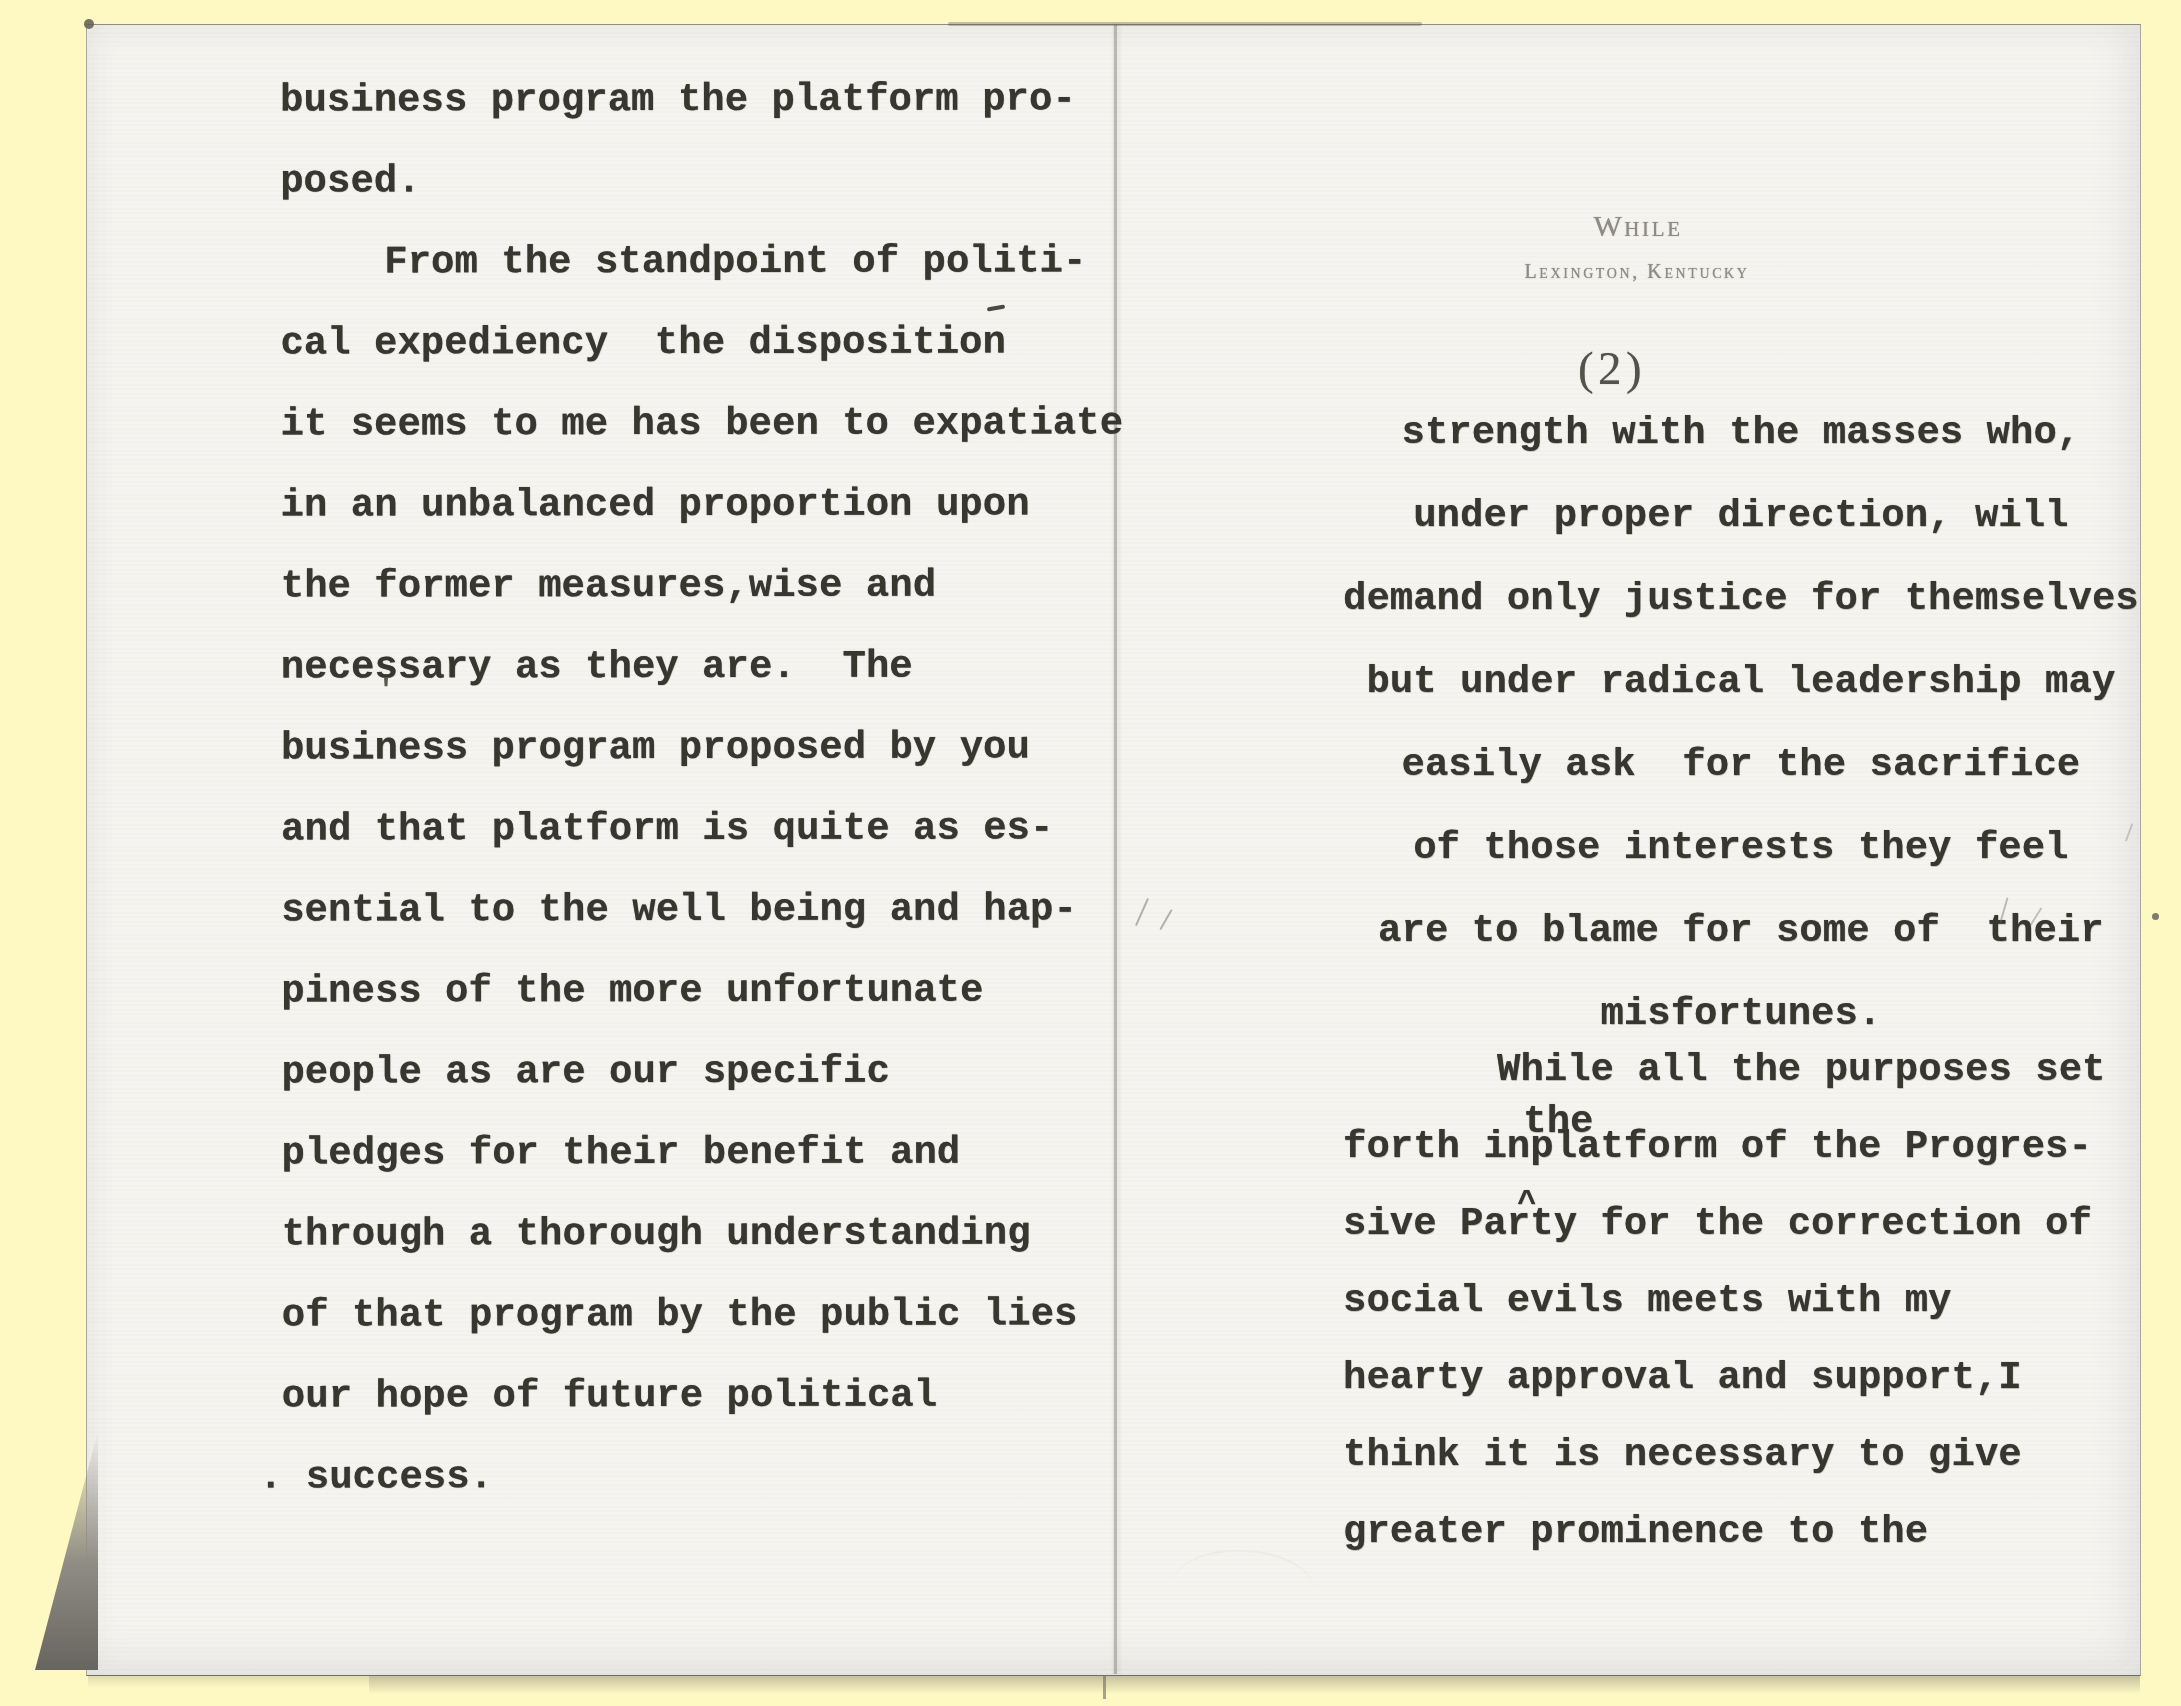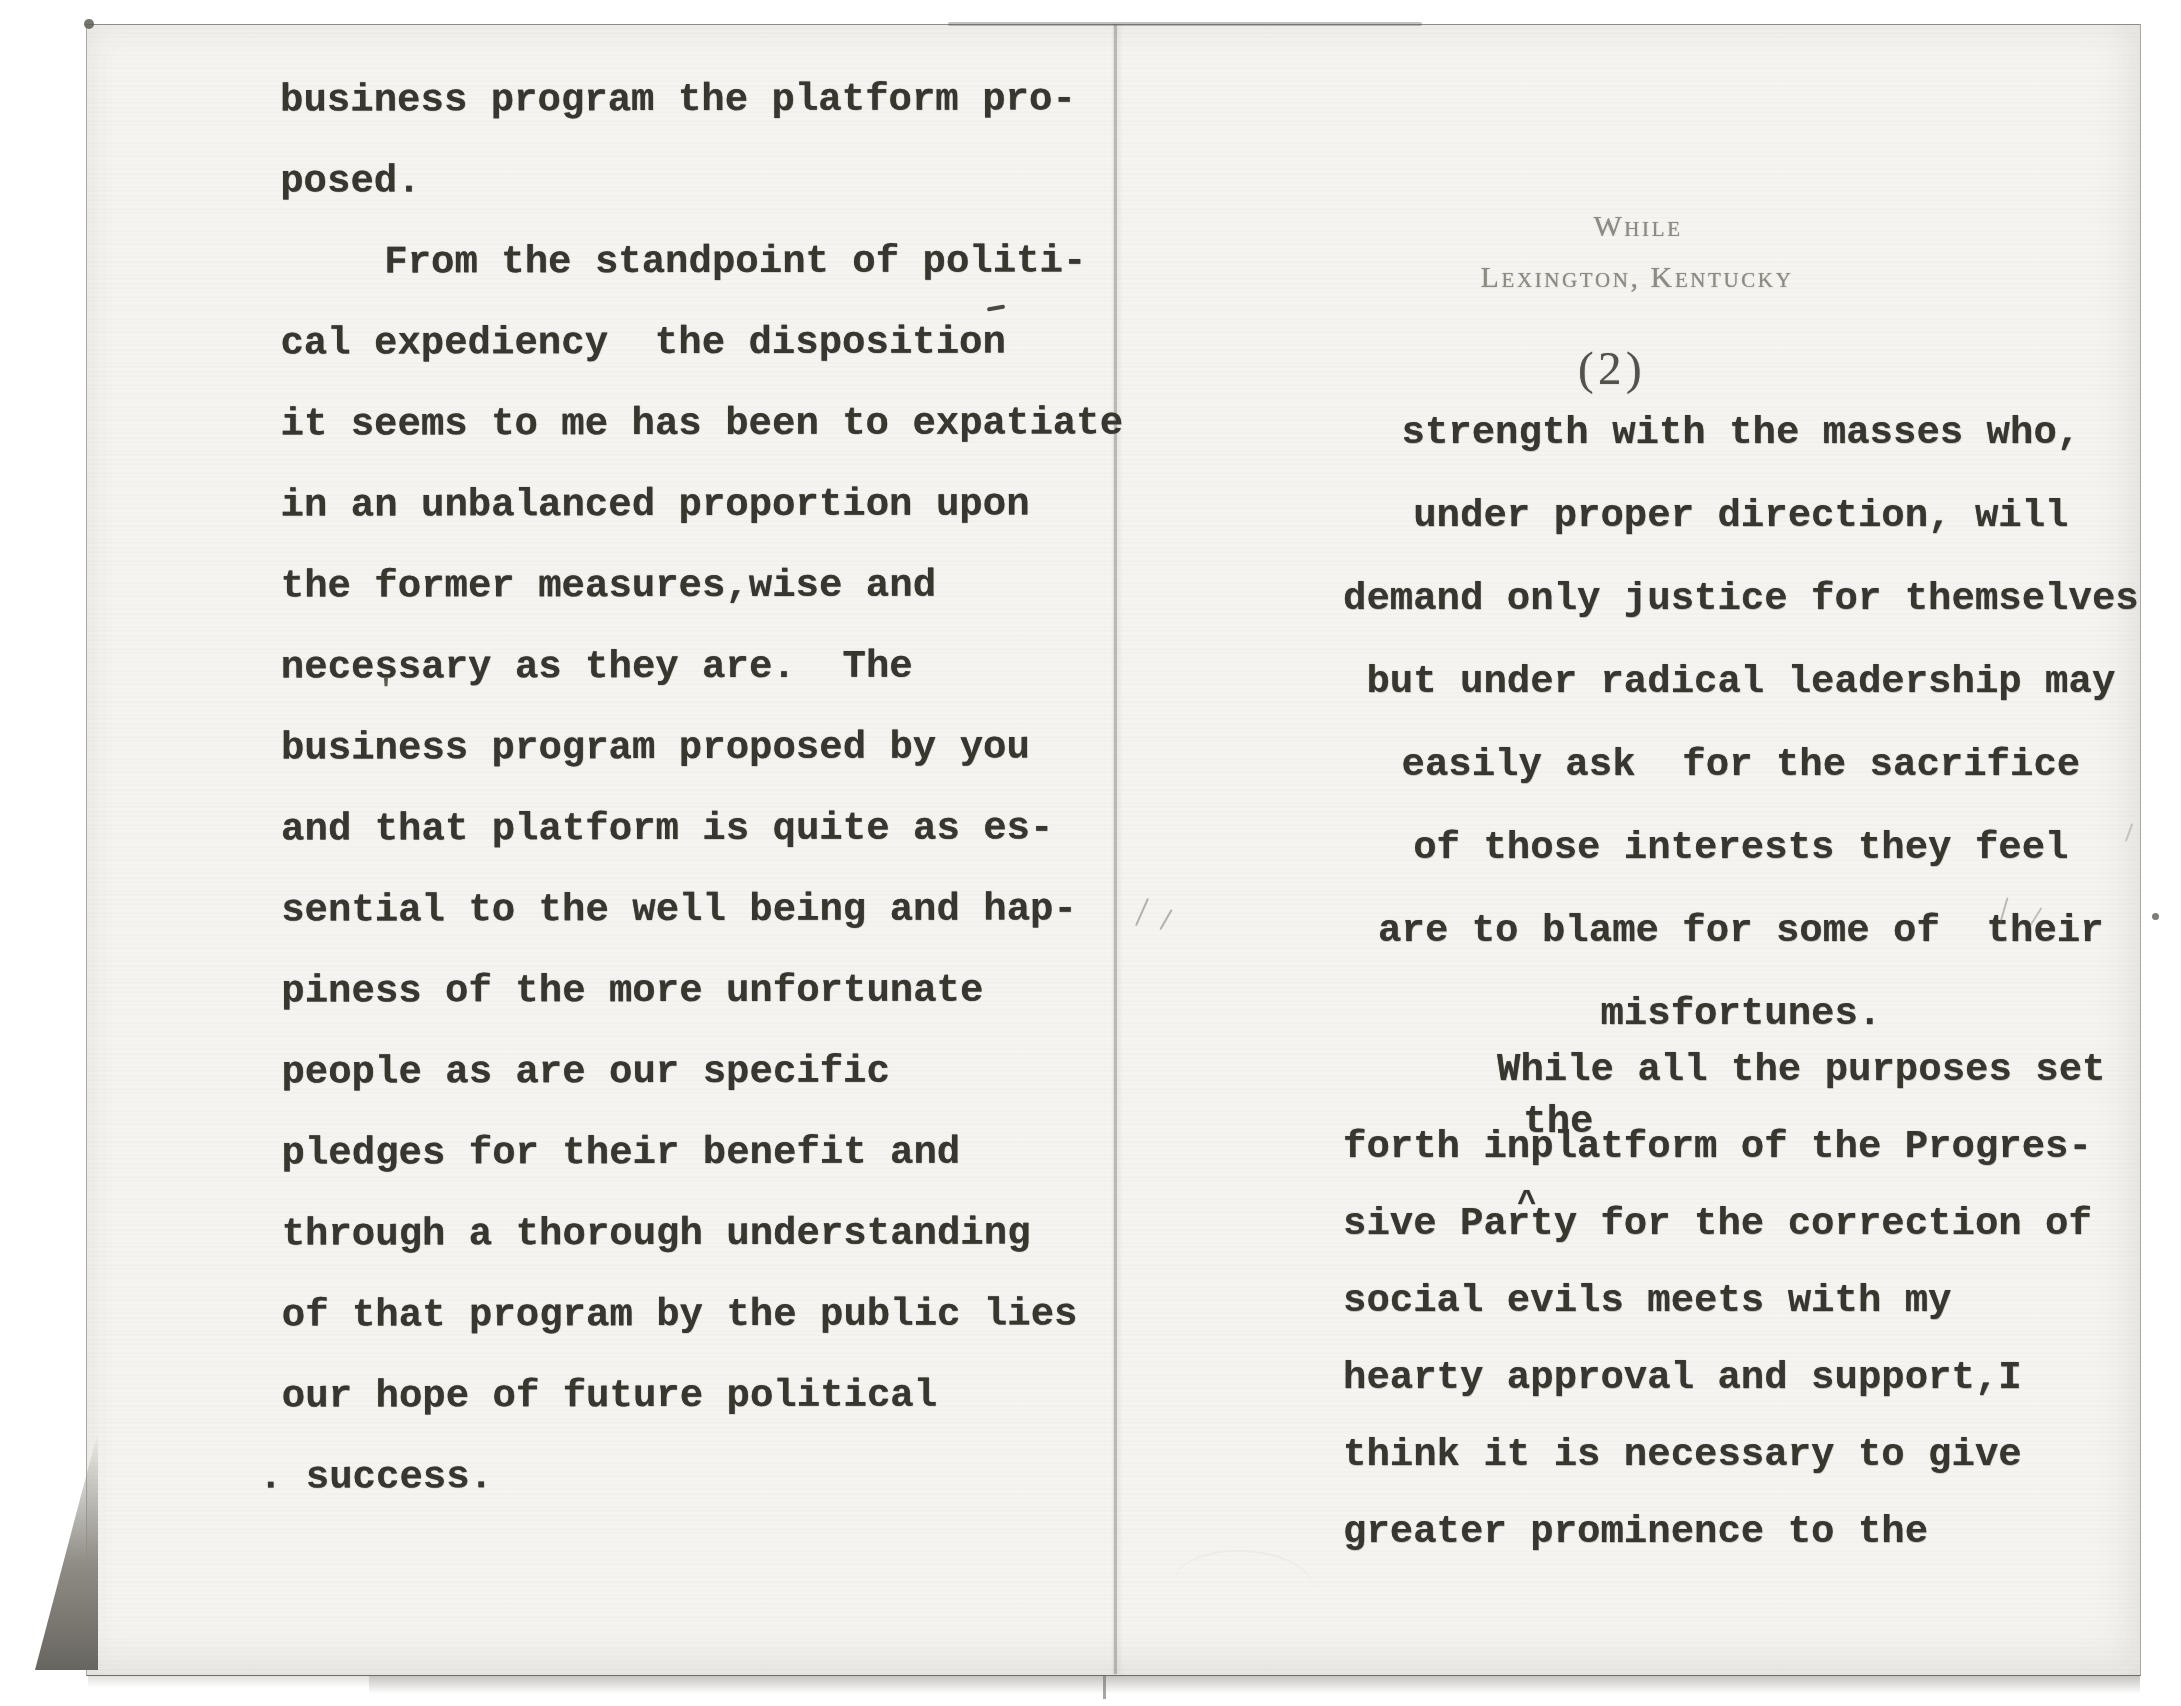--- a/index.html
+++ b/index.html
@@ -1,18 +1,18 @@
 <!DOCTYPE html>
 <html style="font-size:14px"><head>
 <meta charset="utf-8">
 <style>
   html,body{margin:0;padding:0;background:#e7e6e3;}
   .scan{
     position:relative;width:2181px;height:1706px;overflow:hidden;
-    background:#ffffff;
+    background:#fef9c3;
     font-family:"Liberation Mono","DejaVu Sans Mono",monospace;
   }
   
   .paper{
     position:absolute;left:86px;top:24px;width:2053px;height:1650px;
     background:#f5f4f0;
     border:1.8px solid #aba89f;
     border-top-color:#8f8c85;
     border-bottom-color:#6f6d66;
     box-shadow: inset -10.5px -14px 40px rgba(95,92,84,.10),
@@ -49,21 +49,21 @@
   .ins-caret{position:absolute;left:-13px;top:39px;font-size:32px;}
   
   .lh{
     position:absolute;transform:translateX(-50%);
     font-family:"Liberation Serif","DejaVu Serif",serif;
     color:#8d8b82;font-variant:small-caps;letter-spacing:2.6px;
     text-shadow:0 0 1.1px rgba(141,139,130,.85);
     white-space:pre;
   }
   .lh-belair{left:1638px;top:209px;font-size:30px;}
-  .lh-lex{left:1637px;top:260px;font-size:30px;text-align:center;}
+  .lh-lex{left:1637px;top:260px;font-size:20px;text-align:center;}
   .pagenum{
     position:absolute;left:1612px;top:341px;transform:translateX(-50%);
     font-family:"Liberation Serif","DejaVu Serif",serif;
     font-size:47px;color:#53524b;letter-spacing:4.4px;
     text-shadow:0 0 0.9px rgba(83,82,75,.6);
   }
   
   .artifact{position:absolute;}
   .corner-dot{left:84px;top:19.3px;width:9.7px;height:9.7px;border-radius:50%;background:#5f5d55;opacity:.85;}
   .curl{

